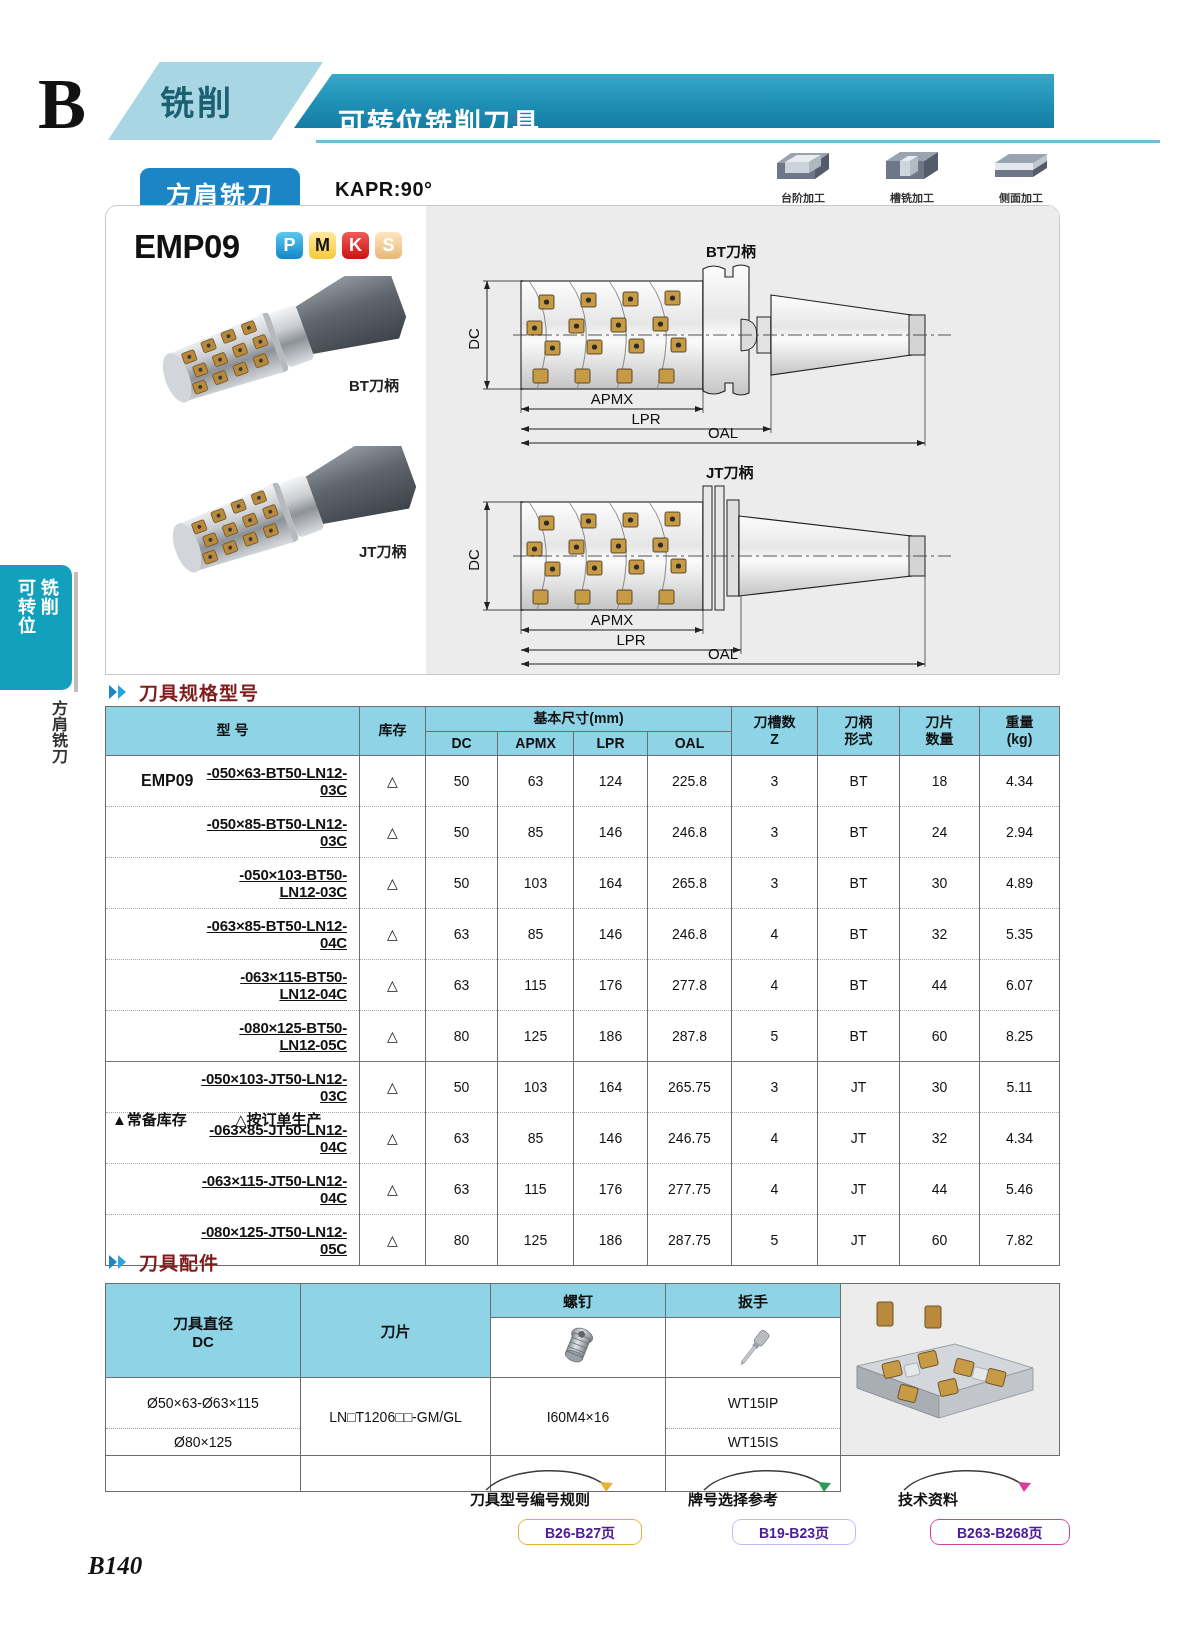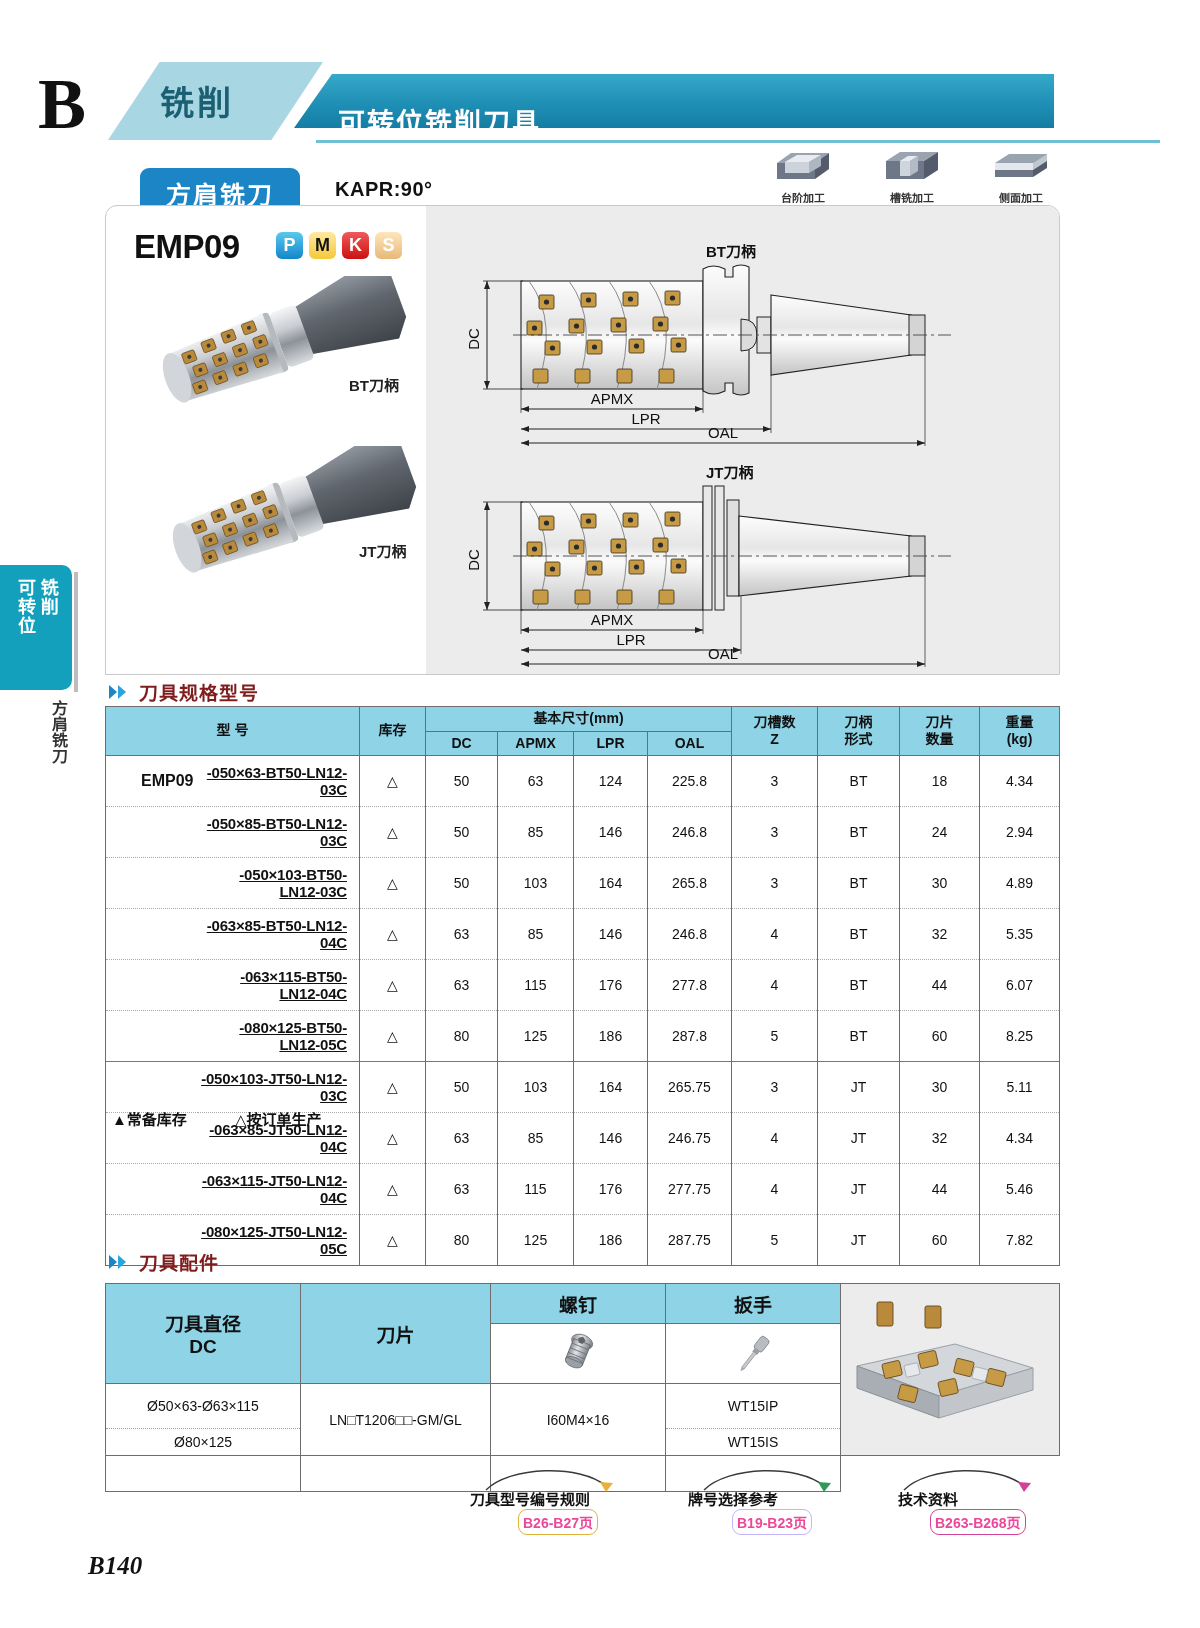--- a/index.html
+++ b/index.html
@@ -142,34 +142,34 @@
   .tri { font-size: 13px; color: #333; }
   .legend {
     position: absolute; left: 112px; top: 1108px; font-size: 15px; font-weight: 700; color: #111;
   }
   .legend span { margin-right: 44px; }
 
   
   .acc-wrap { position: absolute; left: 105px; top: 1283px; width: 955px; }
   .acc { border-collapse: collapse; width: 100%; }
   .acc th, .acc td { border: 1px solid #6d6d6d; text-align: center; color: #111; }
-  .acc th { background: #8ed3e6; font-size: 19px; font-weight: 700; padding: 6px 2px; }
+  .acc th { background: #8ed3e6; font-size: 15px; font-weight: 700; padding: 6px 2px; }
   .acc td { font-size: 14px; padding: 5px 2px; }
   .acc td.dashed-b { border-bottom: 1px dotted #9a9a9a; }
   .acc td.dashed-t { border-top: 1px dotted #9a9a9a; }
   .acc .imgcell { background: #fff; height: 60px; }
   .acc .photocell { background: #ececec; padding: 0; }
 
   
   .flinks { position: absolute; left: 470px; top: 1488px; width: 620px; height: 60px; }
   .flink { position: absolute; }
   .flink .txt { font-size: 15px; font-weight: 700; color: #111; white-space: nowrap; }
   .pill {
-    display: inline-block; margin-top: 0; padding: 2px 4px; border-radius: 9px;
-    font-size: 14px; font-weight: 700; color: #ec4899; background: #fff;
+    display: inline-block; margin-top: 10px; padding: 2px 26px; border-radius: 9px;
+    font-size: 14px; font-weight: 700; color: #4c1d95; background: #fff;
   }
   .pill.y { border: 1px solid #e0b23a; }
   .pill.g { border: 1px solid #c4b5fd; }
   .pill.m { border: 1px solid #d5429a; }
 
   .pagenum {
     position: absolute; left: 88px; top: 1552px;
     font-family: "Liberation Serif", serif; font-style: italic;
     font-size: 25px; font-weight: 700; color: #111;
   }

